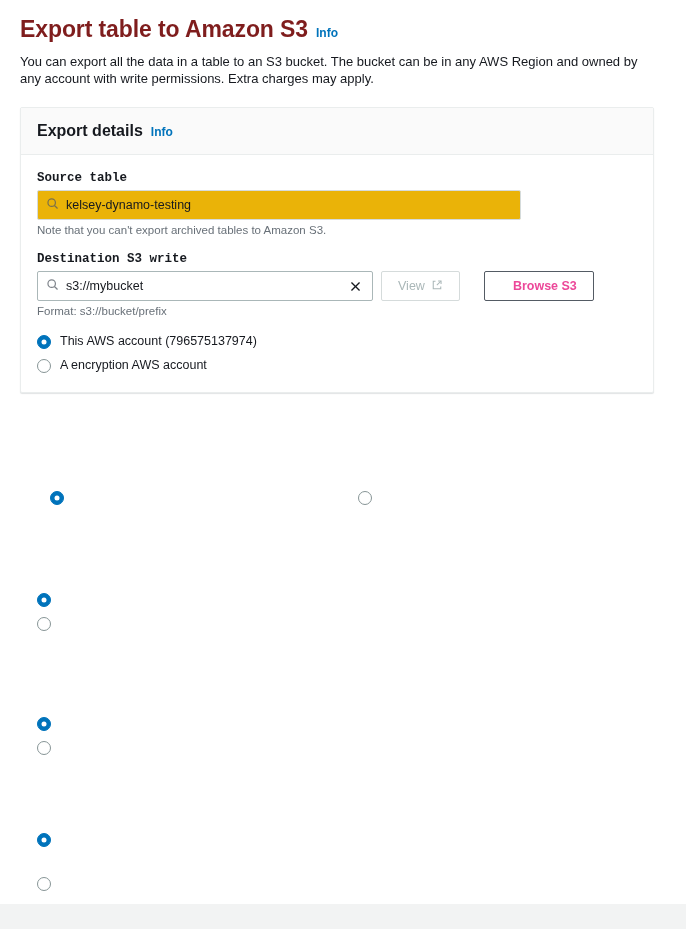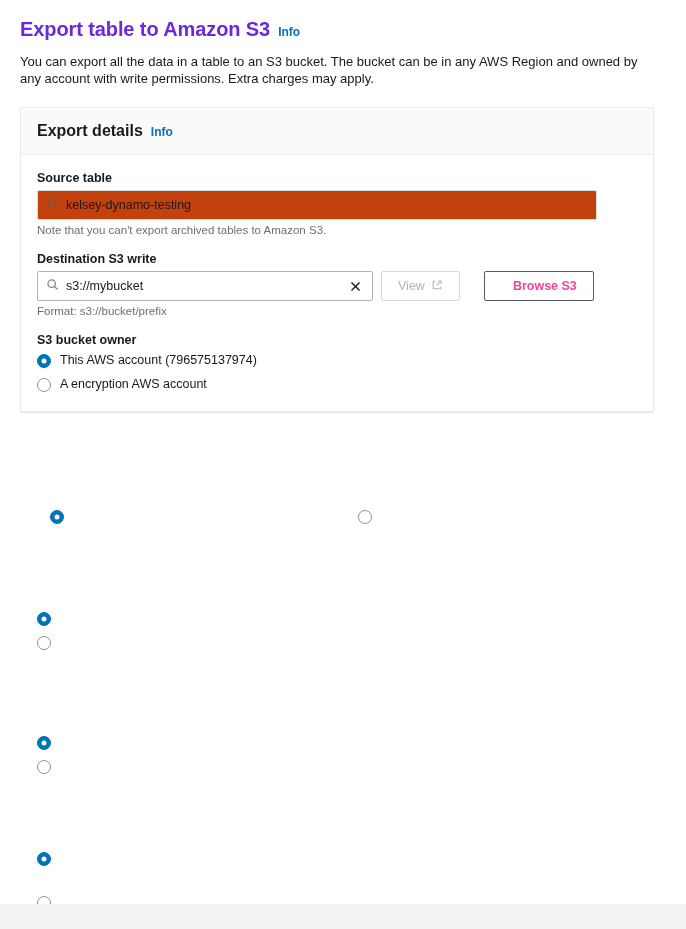--- a/index.html
+++ b/index.html
@@ -22,25 +22,25 @@
   }
   .page-header {
     padding: 14px 20px 0 20px;
   }
   .title-row {
     display: flex;
     align-items: baseline;
     gap: 8px;
   }
   h1.page-title {
-    font-size: 20px;
+    font-size: 23px;
     line-height: 30px;
     font-weight: bold;
     margin: 0;
-    color: #6d28d9;
+    color: #7f1d1d;
     letter-spacing: -0.1px;
   }
   .info-link {
     color: #0073bb;
     font-size: 12px;
     font-weight: bold;
     text-decoration: none;
     cursor: pointer;
   }
   .page-desc {
@@ -80,20 +80,21 @@
   .field { margin-bottom: 16px; }
   .field:last-child { margin-bottom: 0; }
   .field-label {
     font-size: 12.5px;
     font-weight: bold;
     color: #16191f;
     margin-bottom: 5px;
     display: flex;
     align-items: flex-start;
     gap: 10px;
+    font-family: Liberation Mono, monospace;
   }
   .constraint {
     font-size: 11.5px;
     color: #687078;
     margin-top: 4px;
   }
 
   .input-wrap {
     display: flex;
     align-items: center;
@@ -103,23 +104,23 @@
     position: relative;
     display: flex;
     align-items: center;
     height: 30px;
     border: 1px solid #aab7b8;
     border-radius: 2px;
     background: #ffffff;
     padding: 0 8px;
   }
   .input-box.readonly {
-    background: #c2410c;
+    background: #eab308;
     border-color: #d5dbdb;
-    width: 560px;
+    width: 484px;
   }
   .input-box.editable { width: 336px; }
   .input-box .search-ico {
     flex: 0 0 auto;
     margin-right: 7px;
     opacity: 0.75;
   }
   .input-box input {
     border: none;
     outline: none;
@@ -344,23 +345,20 @@
                   <line x1="13" y1="3" x2="7.8" y2="8.2" stroke="#aab7b8" stroke-width="1.4"></line>
                 </svg>
             </span>
           </button>
           <button class="btn normal" style="margin-left:16px;">Browse S3</button>
         </div>
         <div class="constraint">Format: s3://bucket/prefix</div>
       </div>
 
       <div class="field">
-        <div class="field-label">
-          <span>S3 bucket owner</span>
-        </div>
         <div class="radio-row">
           <span class="radio checked"></span>
           <span class="radio-label">This AWS account (796575137974)</span>
         </div>
         <div class="radio-row">
           <span class="radio"></span>
           <span class="radio-label">A encryption AWS account</span>
         </div>
       </div>
 

